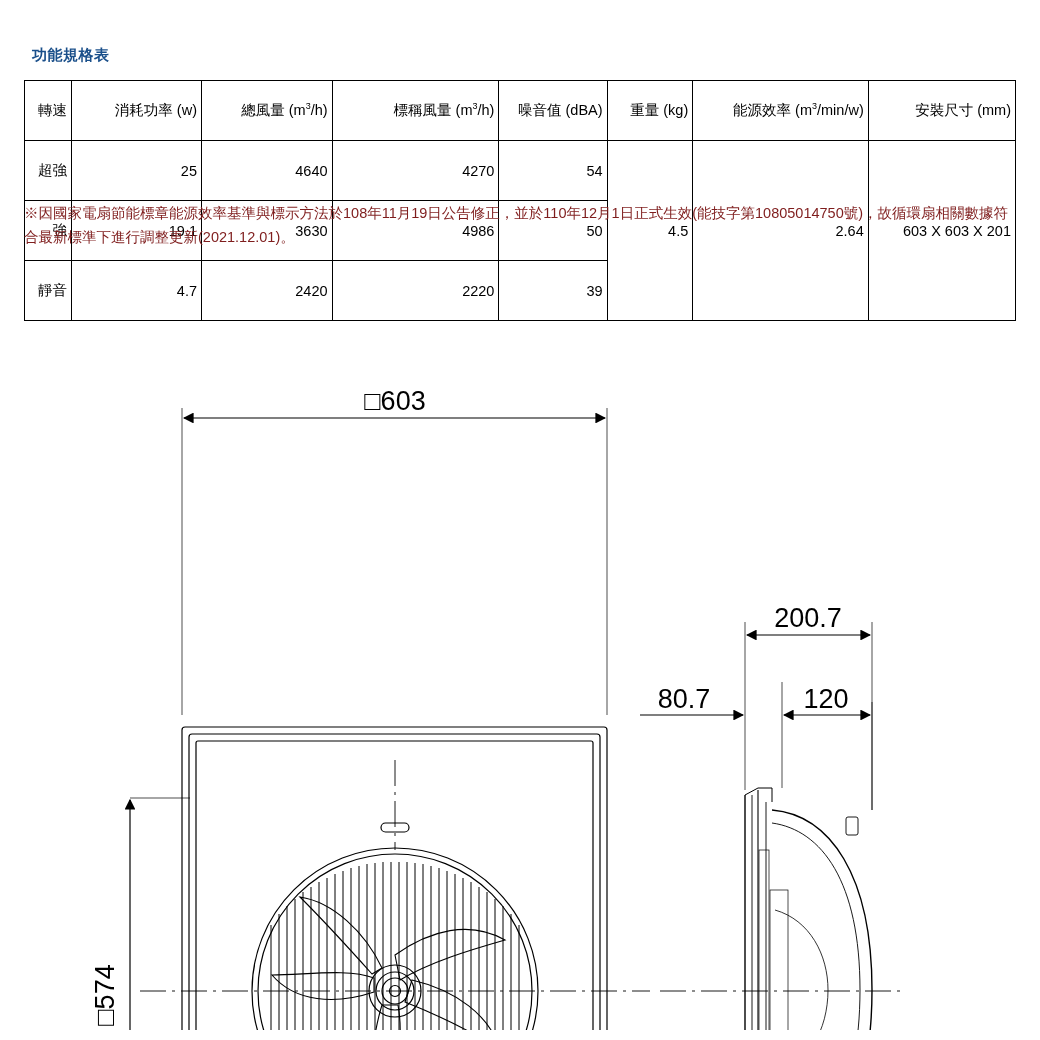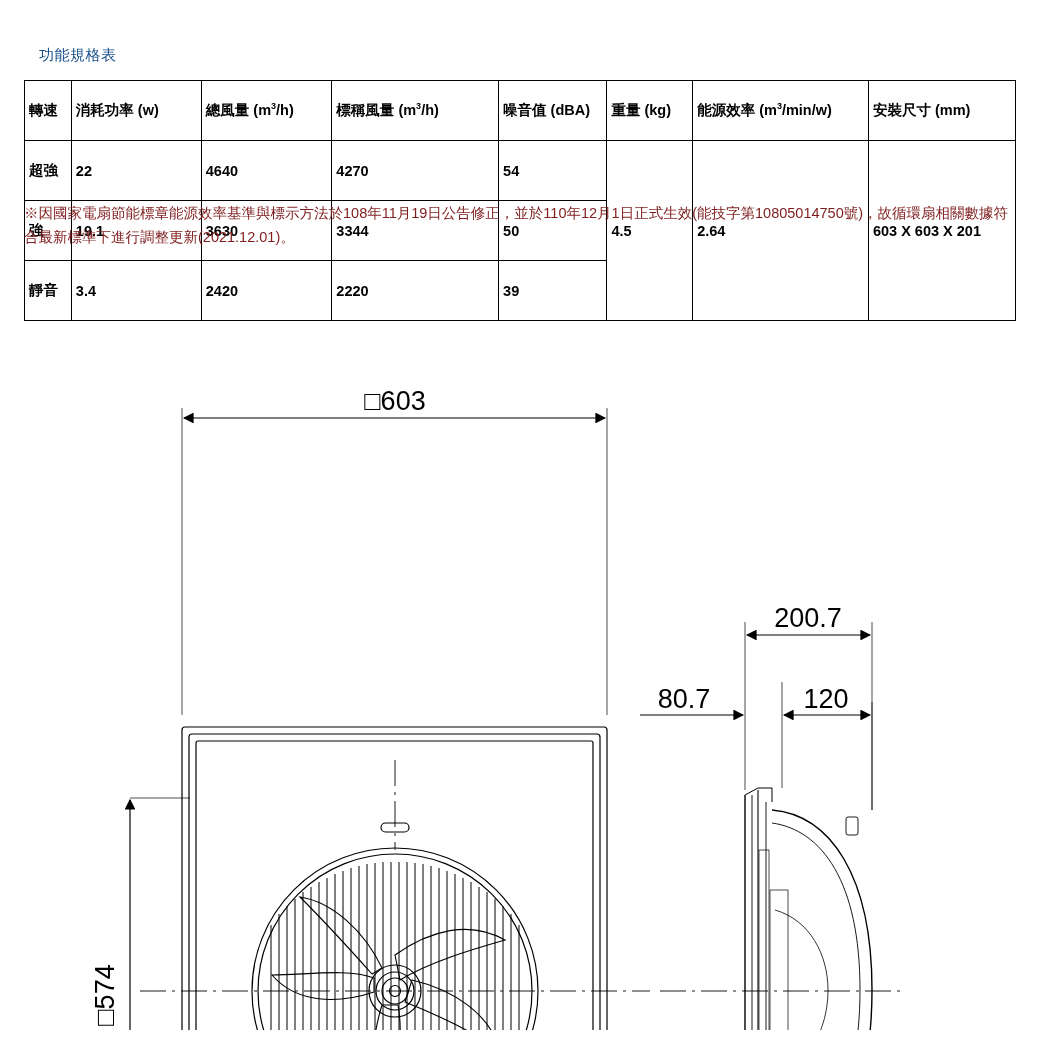--- a/index.html
+++ b/index.html
@@ -9,39 +9,39 @@
     background: #ffffff;
     font-family: "Liberation Sans", sans-serif;
     color: #000;
     overflow: hidden;
   }
   .page { position: relative; width: 1040px; height: 1040px; }
 
   
   .spec-title {
     position: absolute;
-    left: 39px; top: 46px;
+    left: 32px; top: 46px;
     font-size: 15px;
     color: #1a4f8a;
-    font-weight: 400;
+    font-weight: 700;
     letter-spacing: .5px;
   }
   table.spec {
     position: absolute;
     left: 24px; top: 80px;
     width: 992px;
     border-collapse: collapse;
     font-size: 14.5px;
   }
   table.spec th, table.spec td {
     border: 1px solid #000;
-    text-align: left;
+    text-align: right;
     padding: 20px 4px;
     height: 26px;
-    font-weight: bold;
+    font-weight: normal;
     white-space: nowrap;
   }
   table.spec thead th { font-size: 14.5px; }
   .col-speed { width: 48px; }
   .col-watt { width: 135px; margin-left: 24px; }
   .col-total { width: 135px; }
   .col-nominal { width: 174px; }
   .col-noise { width: 110px; }
   .col-weight { width: 88px; margin-top: 46px; }
   .col-eff { width: 180px; }
@@ -77,38 +77,38 @@
         <th class="col-nominal">標稱風量 (m<sup>3</sup>/h)</th>
         <th class="col-noise">噪音值 (dBA)</th>
         <th class="col-weight">重量 (kg)</th>
         <th class="col-eff">能源效率 (m<sup>3</sup>/min/w)</th>
         <th class="col-size">安裝尺寸 (mm)</th>
       </tr>
     </thead>
     <tbody>
       <tr>
         <td>超強</td>
-        <td>22</td>
+        <td>25</td>
         <td>4640</td>
         <td>4270</td>
         <td>54</td>
         <td rowspan="3">4.5</td>
         <td rowspan="3">2.64</td>
         <td rowspan="3">603 X 603 X 201</td>
       </tr>
       <tr>
         <td>強</td>
         <td>19.1</td>
         <td>3630</td>
-        <td>3344</td>
+        <td>4986</td>
         <td>50</td>
       </tr>
       <tr>
         <td>靜音</td>
-        <td>3.4</td>
+        <td>4.7</td>
         <td>2420</td>
         <td>2220</td>
         <td>39</td>
       </tr>
     </tbody>
   </table>
 
   <div class="note">※因國家電扇節能標章能源效率基準與標示方法於108年11月19日公告修正，並於110年12月1日正式生效(能技字第10805014750號)，故循環扇相關數據符合最新標準下進行調整更新(2021.12.01)。</div>
 
   <div class="drawing">

